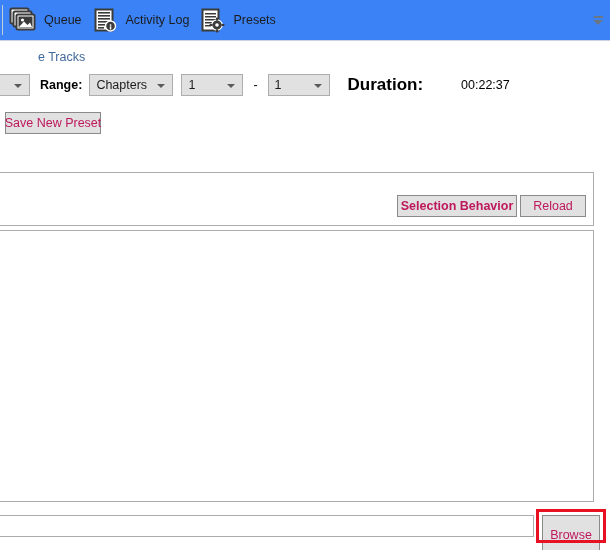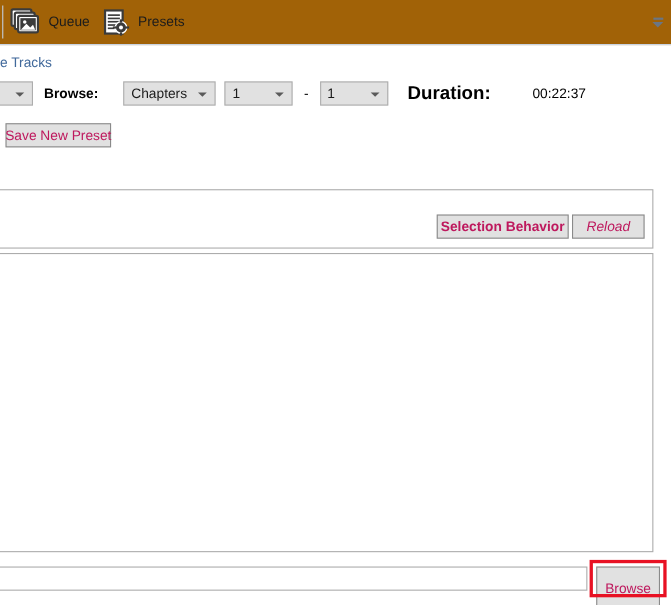--- a/index.html
+++ b/index.html
@@ -16,21 +16,21 @@
     overflow: hidden;
     position: relative;
   }
 
   
   .toolbar {
     position: absolute;
     left: 0; top: 0;
     width: 610px;
     height: 40px;
-    background: #a16207;
+    background: #3b82f6;
     border-bottom: 1px solid #c8d4e4;
     display: flex;
     align-items: center;
   }
   .toolbar-sep {
     width: 1px;
     height: 30px;
     background: #c2cedd;
     margin-left: 2px;
     margin-right: 3px;
@@ -81,20 +81,21 @@
     border-top: 5px solid #6a7684;
   }
 
   
   .section-label {
     position: absolute;
     left: 0; top: 50px;
     font-size: 12.5px;
     color: #41699b;
     white-space: nowrap;
+    padding-left: 38px;
   }
 
   .range-row {
     position: absolute;
     left: -24px; top: 74px;
     width: 634px;
     height: 22px;
     display: flex;
     align-items: center;
   }
@@ -114,21 +115,21 @@
   }
   .combo .caret {
     position: absolute;
     right: 7px; top: 9px;
     width: 0; height: 0;
     border-left: 4px solid transparent;
     border-right: 4px solid transparent;
     border-top: 4px solid #5a5a5a;
   }
   .combo-empty { width: 54px; }
-  .combo-chapters { width: 84px; margin-left: 16px; }
+  .combo-chapters { width: 84px; margin-left: 0; }
   .combo-num { width: 62px; }
   .row-label {
     font-weight: bold;
     font-size: 12.5px;
     margin: 0 7px 0 10px;
     white-space: nowrap;
     color: #000;
   }
   .dash {
     margin: 0 10px;
@@ -168,21 +169,21 @@
     width: 96px; height: 22px;
   }
   .btn-selection-behavior {
     position: absolute;
     left: 397px; top: 195px;
     width: 120px; height: 22px; font-weight: bold;
   }
   .btn-reload {
     position: absolute;
     left: 520px; top: 195px;
-    width: 66px; height: 22px; font-style: italic;
+    width: 66px; height: 22px;
   }
   .btn-browse {
     position: absolute;
     left: 542px; top: 515px;
     width: 58px; height: 40px;
   }
 
   
   .panel-top {
     position: absolute;
@@ -238,20 +239,39 @@
         <rect x="7.5" y="7.5" width="18" height="15" rx="1.5" fill="#ffffff" stroke="#3b3b3b" stroke-width="2"></rect>
         <rect x="9.5" y="9.5" width="14" height="11" fill="#3b3b3b"></rect>
         <circle cx="13.5" cy="13" r="1.6" fill="#ffffff"></circle>
         <path d="M10 20 L15 14.5 L18.5 18 L21 15.5 L23 20 Z" fill="#ffffff"></path>
       </svg>
     </span>
     <span class="tb-label">Queue</span>
   </div>
 
 
+  <div class="tb-item">
+    <span class="tb-icon">
+      <svg width="28" height="26" viewBox="0 0 28 26">
+        <rect x="4.5" y="2.5" width="17" height="21" fill="#ffffff" stroke="#3b3b3b" stroke-width="2"></rect>
+        <g fill="#3b3b3b">
+          <rect x="7" y="5" width="12" height="1.6"></rect>
+          <rect x="7" y="8" width="12" height="1.6"></rect>
+          <rect x="7" y="11" width="12" height="1.6"></rect>
+          <rect x="7" y="14" width="12" height="1.6"></rect>
+          <rect x="7" y="17" width="8" height="1.6"></rect>
+          <rect x="7" y="20" width="6" height="1.6"></rect>
+        </g>
+        <circle cx="19.5" cy="19" r="5" fill="#3b3b3b" stroke="#ffffff" stroke-width="1.4"></circle>
+        <rect x="18.8" y="17.3" width="1.5" height="1.5" fill="#ffffff"></rect>
+        <rect x="18.8" y="19.3" width="1.5" height="3.2" fill="#ffffff"></rect>
+      </svg>
+    </span>
+    <span class="tb-label">Activity Log</span>
+  </div>
 
   <div class="tb-item">
     <span class="tb-icon">
       <svg width="28" height="26" viewBox="0 0 28 26">
         <rect x="4.5" y="2.5" width="16" height="21" fill="#ffffff" stroke="#3b3b3b" stroke-width="2"></rect>
         <g fill="#3b3b3b">
           <rect x="7" y="6" width="11" height="1.5"></rect>
           <rect x="7" y="9" width="11" height="1.5"></rect>
           <rect x="7" y="12" width="11" height="1.5"></rect>
           <rect x="7" y="15" width="9" height="1.5"></rect>
@@ -281,21 +301,21 @@
 </div>
 
 <div class="section-label">e Tracks</div>
 
 <div class="range-row">
   <div class="combo combo-empty">
     <span></span>
     <span class="caret"></span>
   </div>
 
-  <span class="row-label">Browse:</span>
+  <span class="row-label">Range:</span>
 
   <div class="combo combo-chapters">
     <span>Chapters</span>
     <span class="caret"></span>
   </div>
 
   <div class="combo combo-num" style="margin-left:8px;">
     <span>1</span>
     <span class="caret"></span>
   </div>

